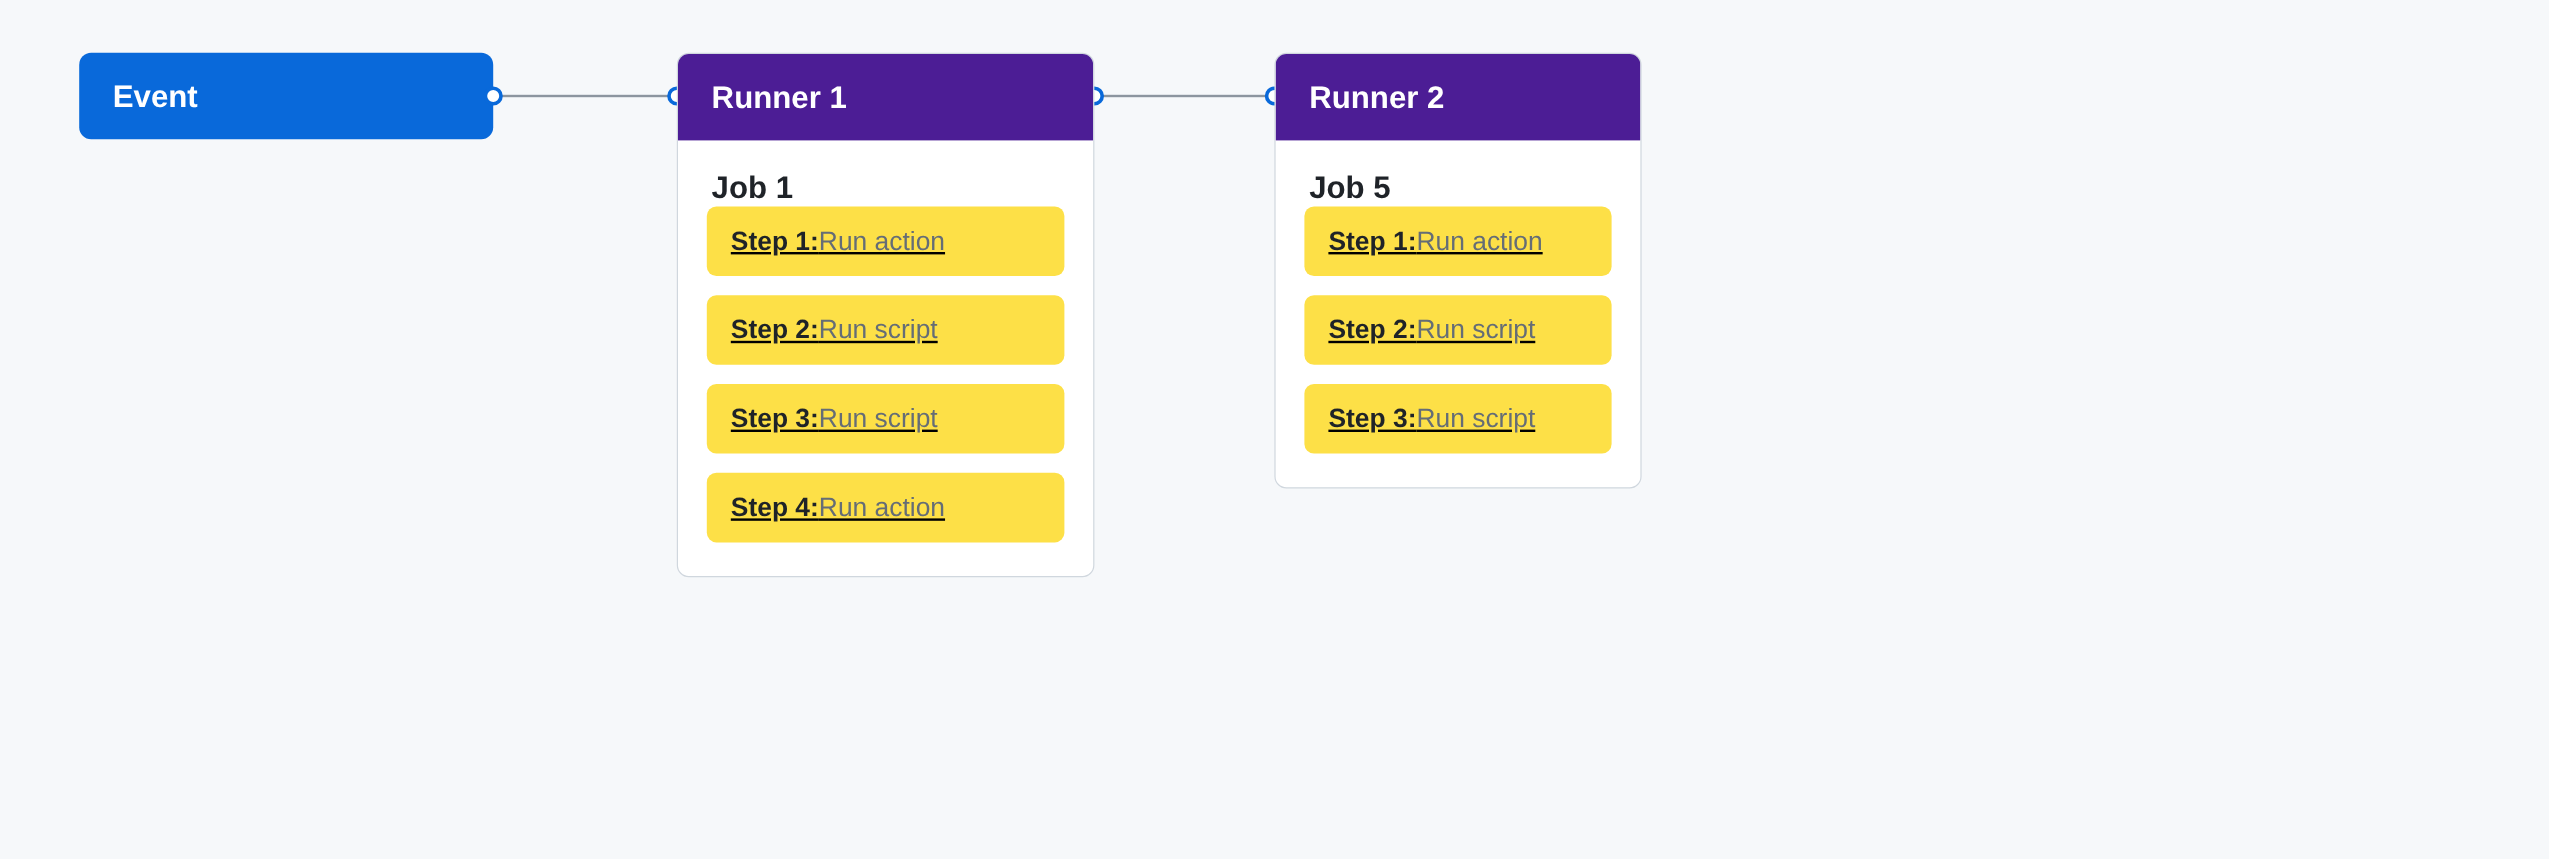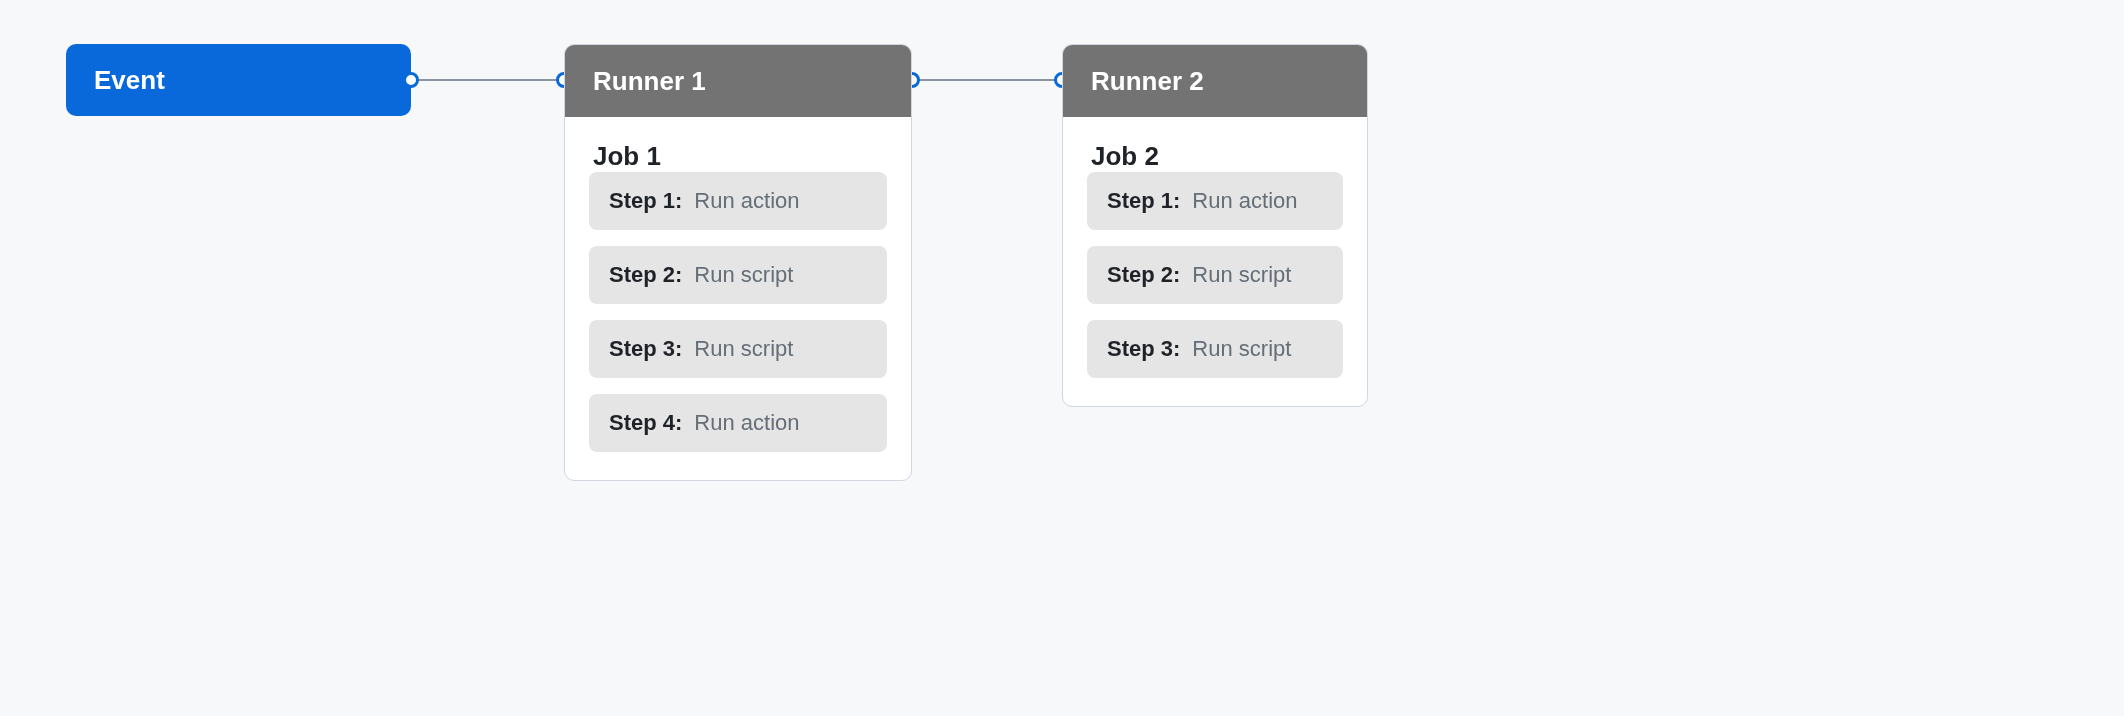--- a/index.html
+++ b/index.html
@@ -48,21 +48,21 @@
       top: 44px;
       left: 564px;
       width: 348px;
     }
     .runner-2 {
       top: 44px;
       left: 1062px;
       width: 306px;
     }
     .runner-header {
-      background: #737373;
+      background: #4c1d95;
       color: #ffffff;
       font-size: 26px;
       font-weight: 600;
       padding: 20px 28px;
       height: 72px;
       display: flex;
       align-items: center;
     }
     .job-body {
       padding: 24px 24px 28px 24px;
@@ -72,26 +72,26 @@
       font-weight: 700;
       color: #1f2328;
       margin-left: 4px;
     }
     .step-list {
       display: flex;
       flex-direction: column;
       gap: 16px;
     }
     .step-item {
-      background: #e5e5e5;
+      background: #fde047;
       border-radius: 8px;
       padding: 16px 20px;
       font-size: 22px;
       display: flex;
-      gap: 12px;
+      text-decoration: underline;
     }
     .step-label {
       font-weight: 600;
       color: #1f2328;
     }
     .step-desc {
       color: #656d76;
     }
     .connector {
       position: absolute;
@@ -163,21 +163,21 @@
         </div>
       </div>
     </div>
   </div>
 
   <div class="runner-card runner-2">
     <div class="runner-header">
       <span>Runner 2</span>
     </div>
     <div class="job-body">
-      <div class="job-title">Job 2</div>
+      <div class="job-title">Job 5</div>
       <div class="step-list">
         <div class="step-item">
           <span class="step-label">Step 1:</span>
           <span class="step-desc">Run action</span>
         </div>
         <div class="step-item">
           <span class="step-label">Step 2:</span>
           <span class="step-desc">Run script</span>
         </div>
         <div class="step-item">

